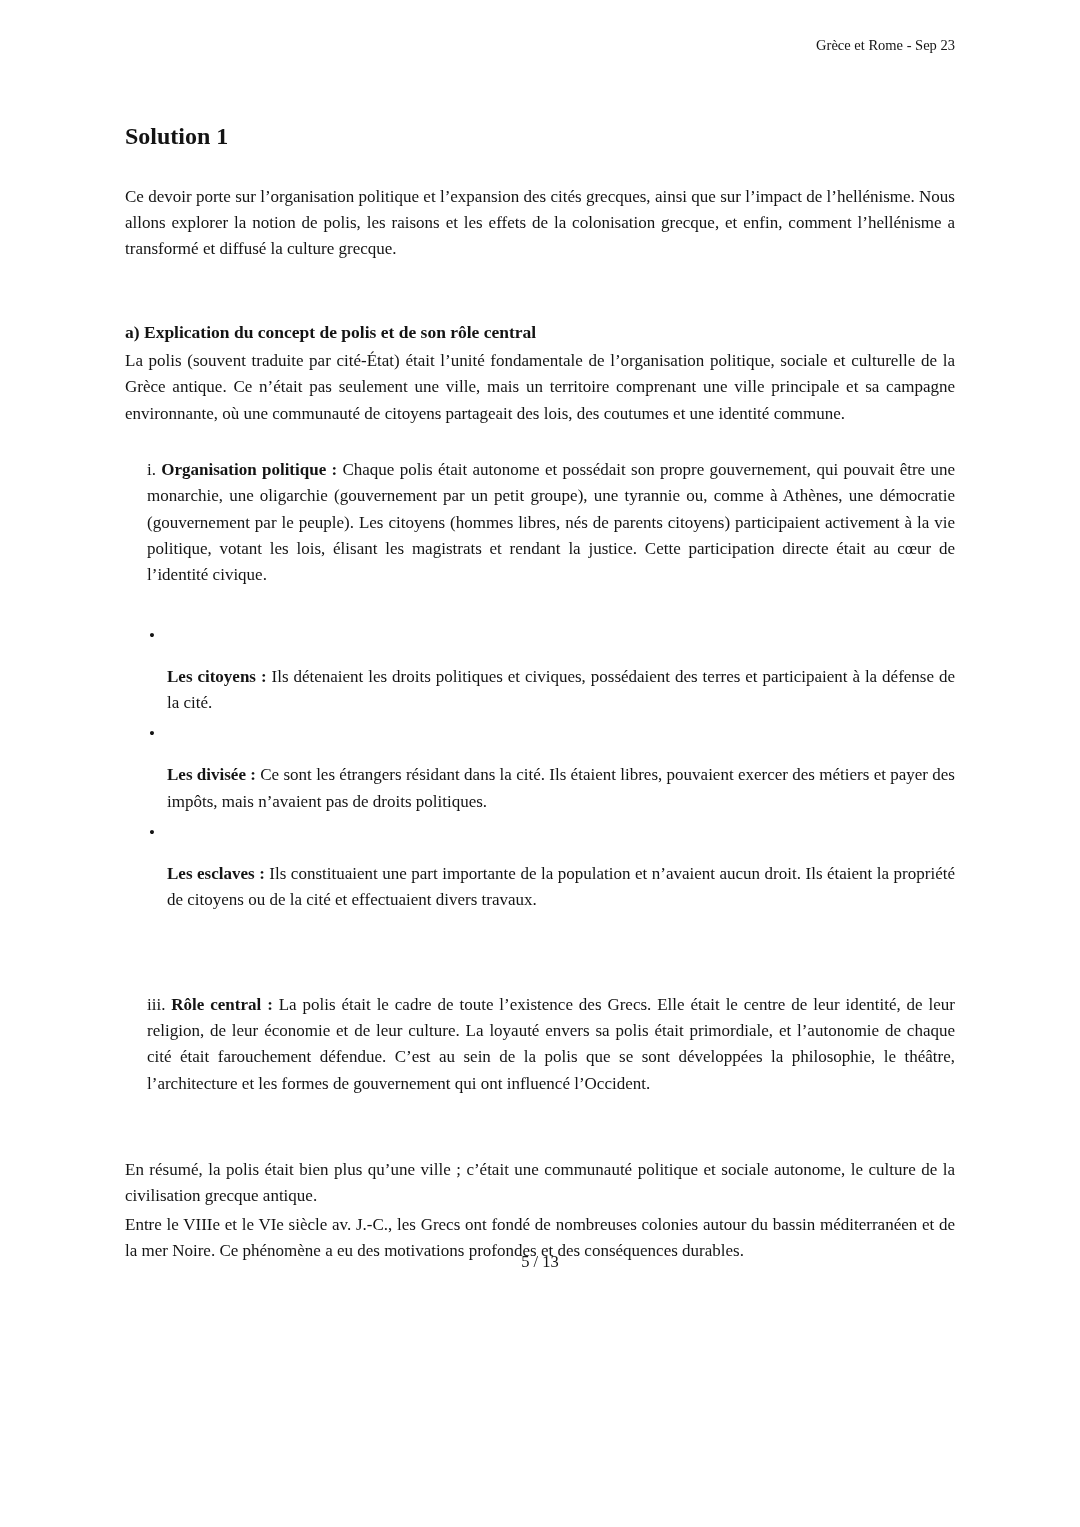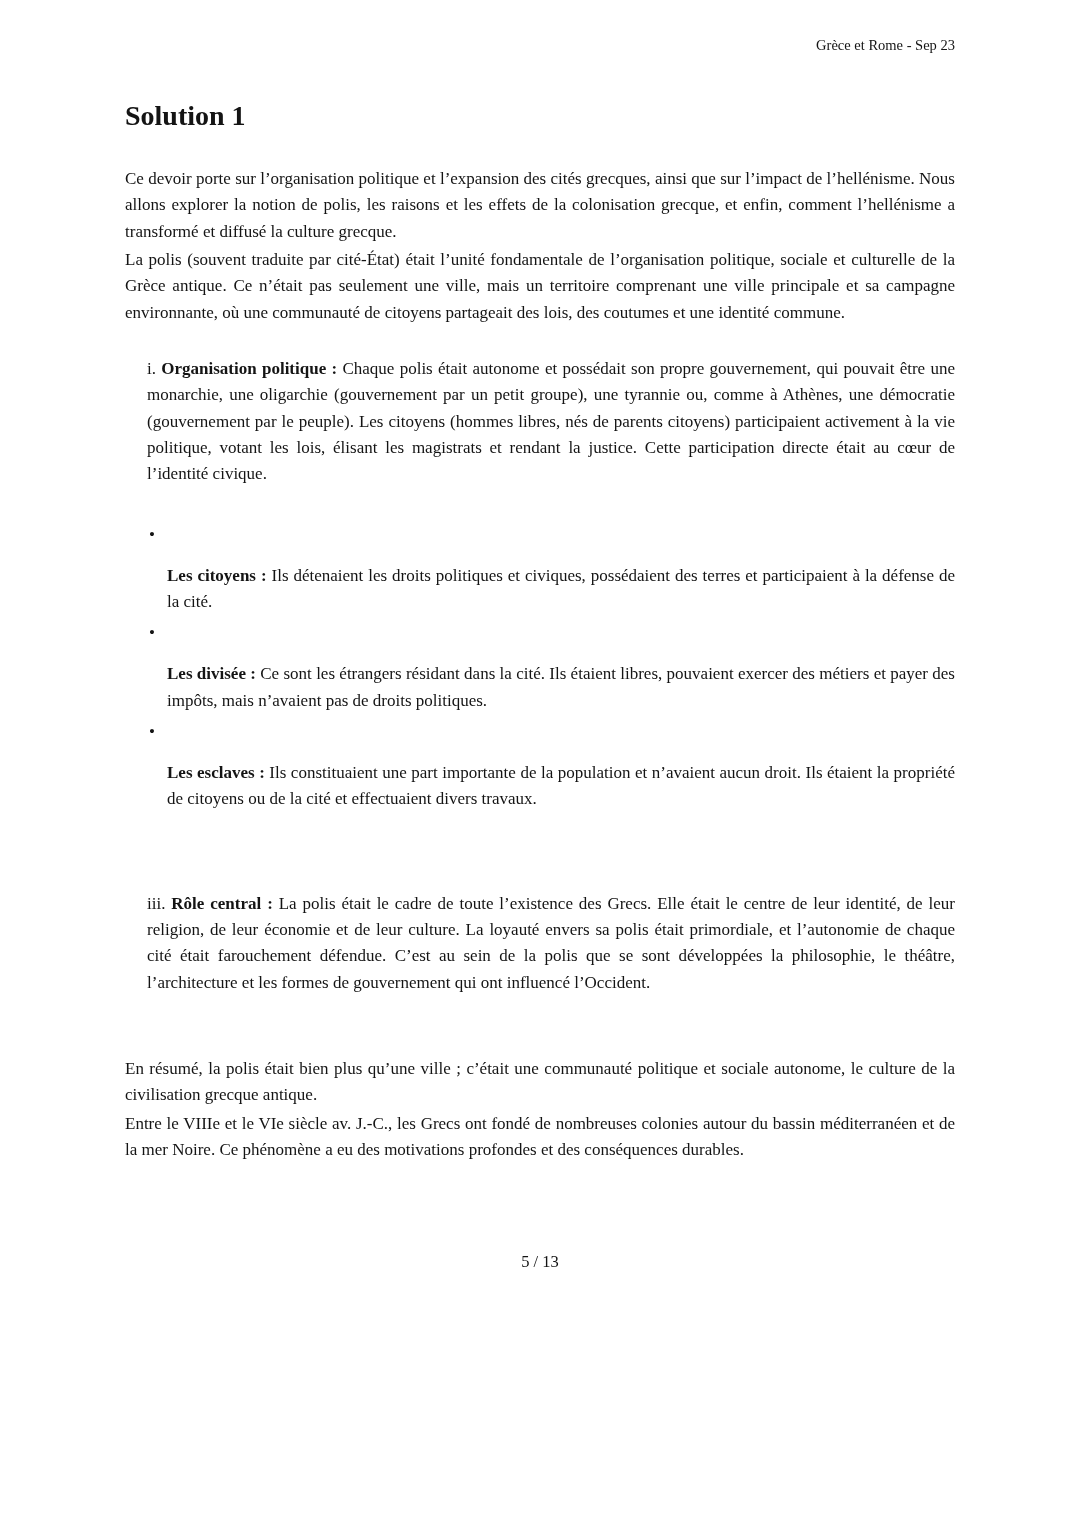--- a/index.html
+++ b/index.html
@@ -18,23 +18,23 @@
     font-size: 17px;
     line-height: 1.55;
     background: #ffffff;
     overflow: hidden;
   }
   .header {
     text-align: right;
     font-size: 14.5px;
   }
   .title {
-    font-size: 28px;
+    font-size: 24px;
     font-weight: bold;
-    margin: 38px 0 0 0;
+    margin: 62px 0 0 0;
   }
   p { margin: 0; text-align: justify; }
   .intro { margin-top: 28px; }
   .section-heading {
     font-size: 17.5px;
     font-weight: bold;
     margin: 56px 0 0 0;
   }
   .section-para { margin-top: 2px; }
   .roman-item {
@@ -79,20 +79,21 @@
 <div class="page">
 
   <div class="header">
     <span>Grèce et Rome - Sep 23</span>
   </div>
 
   <h1 class="title">Solution 1</h1>
 
   <p class="intro">Ce devoir porte sur l’organisation politique et l’expansion des cités grecques, ainsi que sur l’impact de l’hellénisme. Nous allons explorer la notion de polis, les raisons et les effets de la colonisation grecque, et enfin, comment l’hellénisme a transformé et diffusé la culture grecque.</p>
 
+  <h2 class="section-heading">a) Explication du concept de polis et de son rôle central</h2>
   <p class="section-para">La polis (souvent traduite par cité-État) était l’unité fondamentale de l’organisation politique, sociale et culturelle de la Grèce antique. Ce n’était pas seulement une ville, mais un territoire comprenant une ville principale et sa campagne environnante, où une communauté de citoyens partageait des lois, des coutumes et une identité commune.</p>
 
   <div class="roman-item item-i">
     <span>i. </span><b>Organisation politique : </b><span>Chaque polis était autonome et possédait son propre gouvernement, qui pouvait être une monarchie, une oligarchie (gouvernement par un petit groupe), une tyrannie ou, comme à Athènes, une démocratie (gouvernement par le peuple). Les citoyens (hommes libres, nés de parents citoyens) participaient activement à la vie politique, votant les lois, élisant les magistrats et rendant la justice. Cette participation directe était au cœur de l’identité civique.</span>
   </div>
 
 
   <ul class="bullets">
     <li class="bullet-item">
       <span class="dot">•</span>

